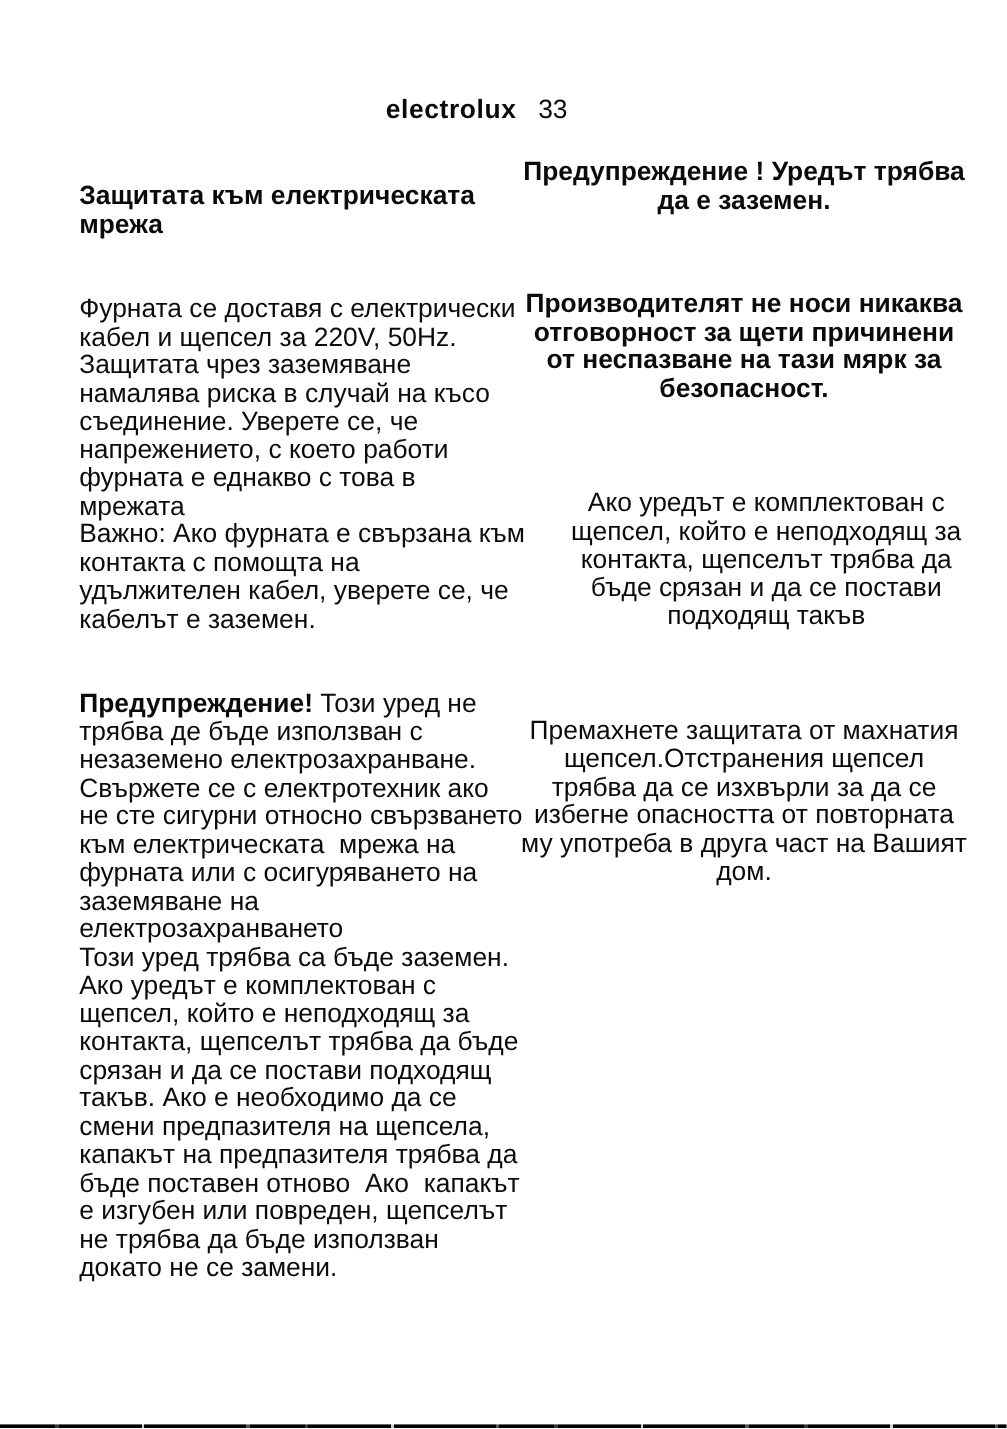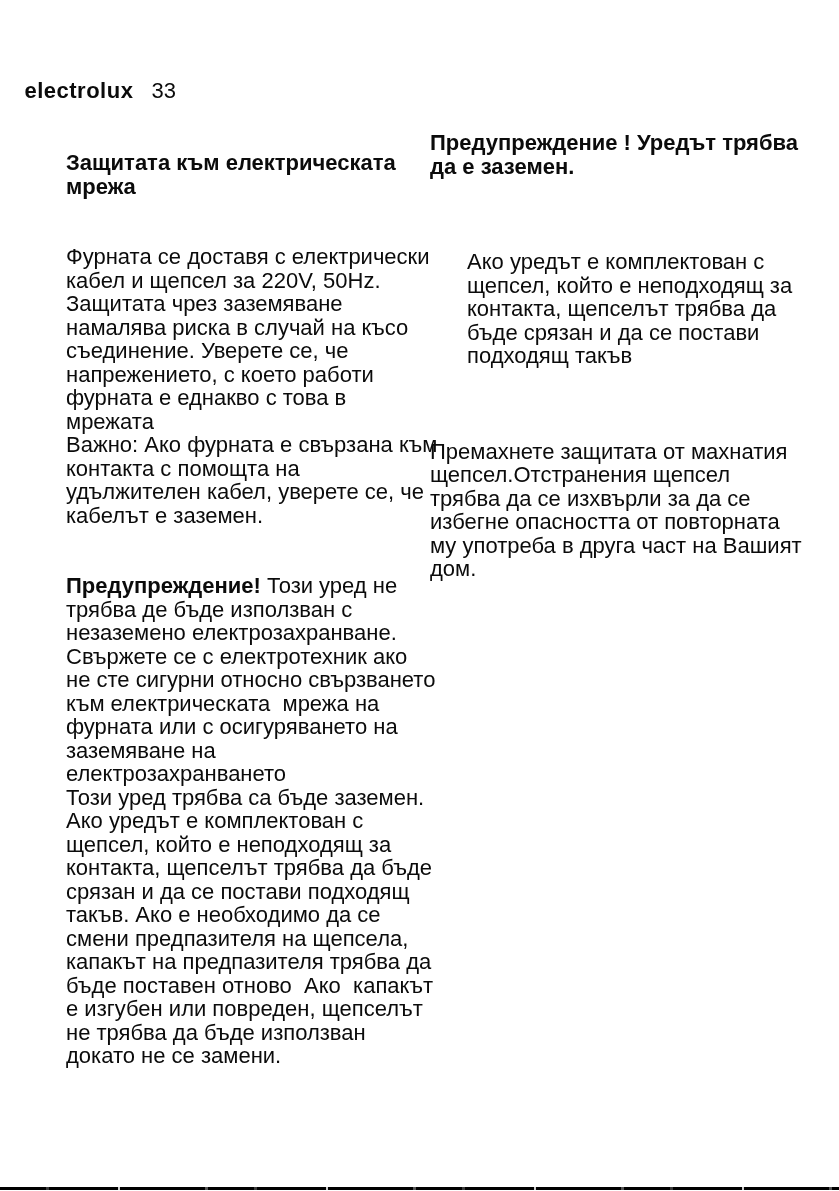--- a/index.html
+++ b/index.html
@@ -16,21 +16,21 @@
     font-family: "Liberation Sans", sans-serif;
     color: #0b0b0b;
     font-size: 22px;
     line-height: 23.5px;
   }
   .header {
     position: absolute;
     top: 55px;
     left: 0;
     right: 69px;
-    text-align: left;
+    text-align: center;
     white-space: pre;
   }
   .brand {
     font-weight: 700;
     letter-spacing: 0.5px;
   }
   .pagenum {
     margin-left: 18px;
     font-weight: 400;
   }
@@ -40,20 +40,21 @@
   }
   .col-left {
     left: 66px;
     top: 104px;
     width: 360px;
   }
   .col-right {
     left: 430px;
     top: 84px;
     width: 380px;
+    text-align: center;
   }
   .para { margin: 0; }
   .gap-sm { }
   .gap    { margin-top: 16px; }
   .gap-lg { margin-top: 25px; }
   .bold   { font-weight: 700; }
   .indent { margin-left: 37px; }
   .scan-line {
     position: absolute;
     left: 0;
@@ -115,20 +116,24 @@
 бъде поставен отново  Ако  капакът
 е изгубен или повреден, щепселът
 не трябва да бъде използван
 докато не се замени.</span></p>
     
   </div>
 
   <div class="col col-right">
     <p class="para bold">Предупреждение ! Уредът трябва
 да е заземен.</p>
+    <p class="para bold gap">Производителят не носи никаква
+отговорност за щети причинени
+от неспазване на тази мярк за
+безопасност.</p>
     <p class="para indent gap-lg">Ако уредът е комплектован с
 щепсел, който е неподходящ за
 контакта, щепселът трябва да
 бъде срязан и да се постави
 подходящ такъв</p>
     <p class="para gap-lg">Премахнете защитата от махнатия
 щепсел.Отстранения щепсел
 трябва да се изхвърли за да се
 избегне опасността от повторната
 му употреба в друга част на Вашият

